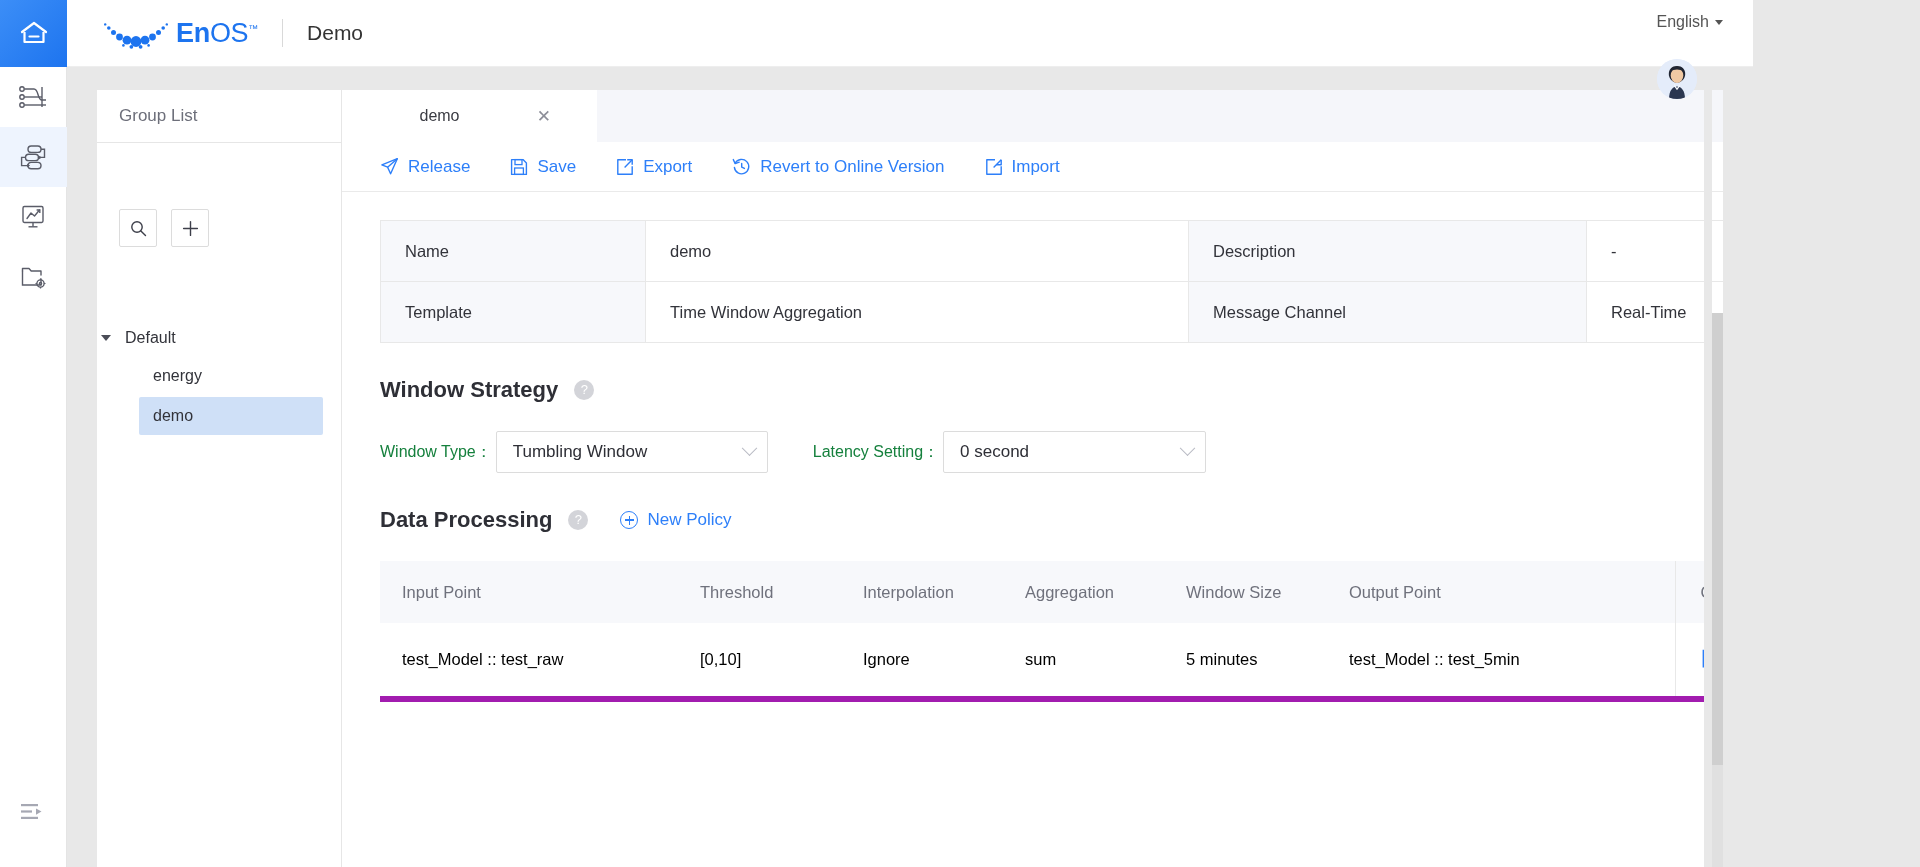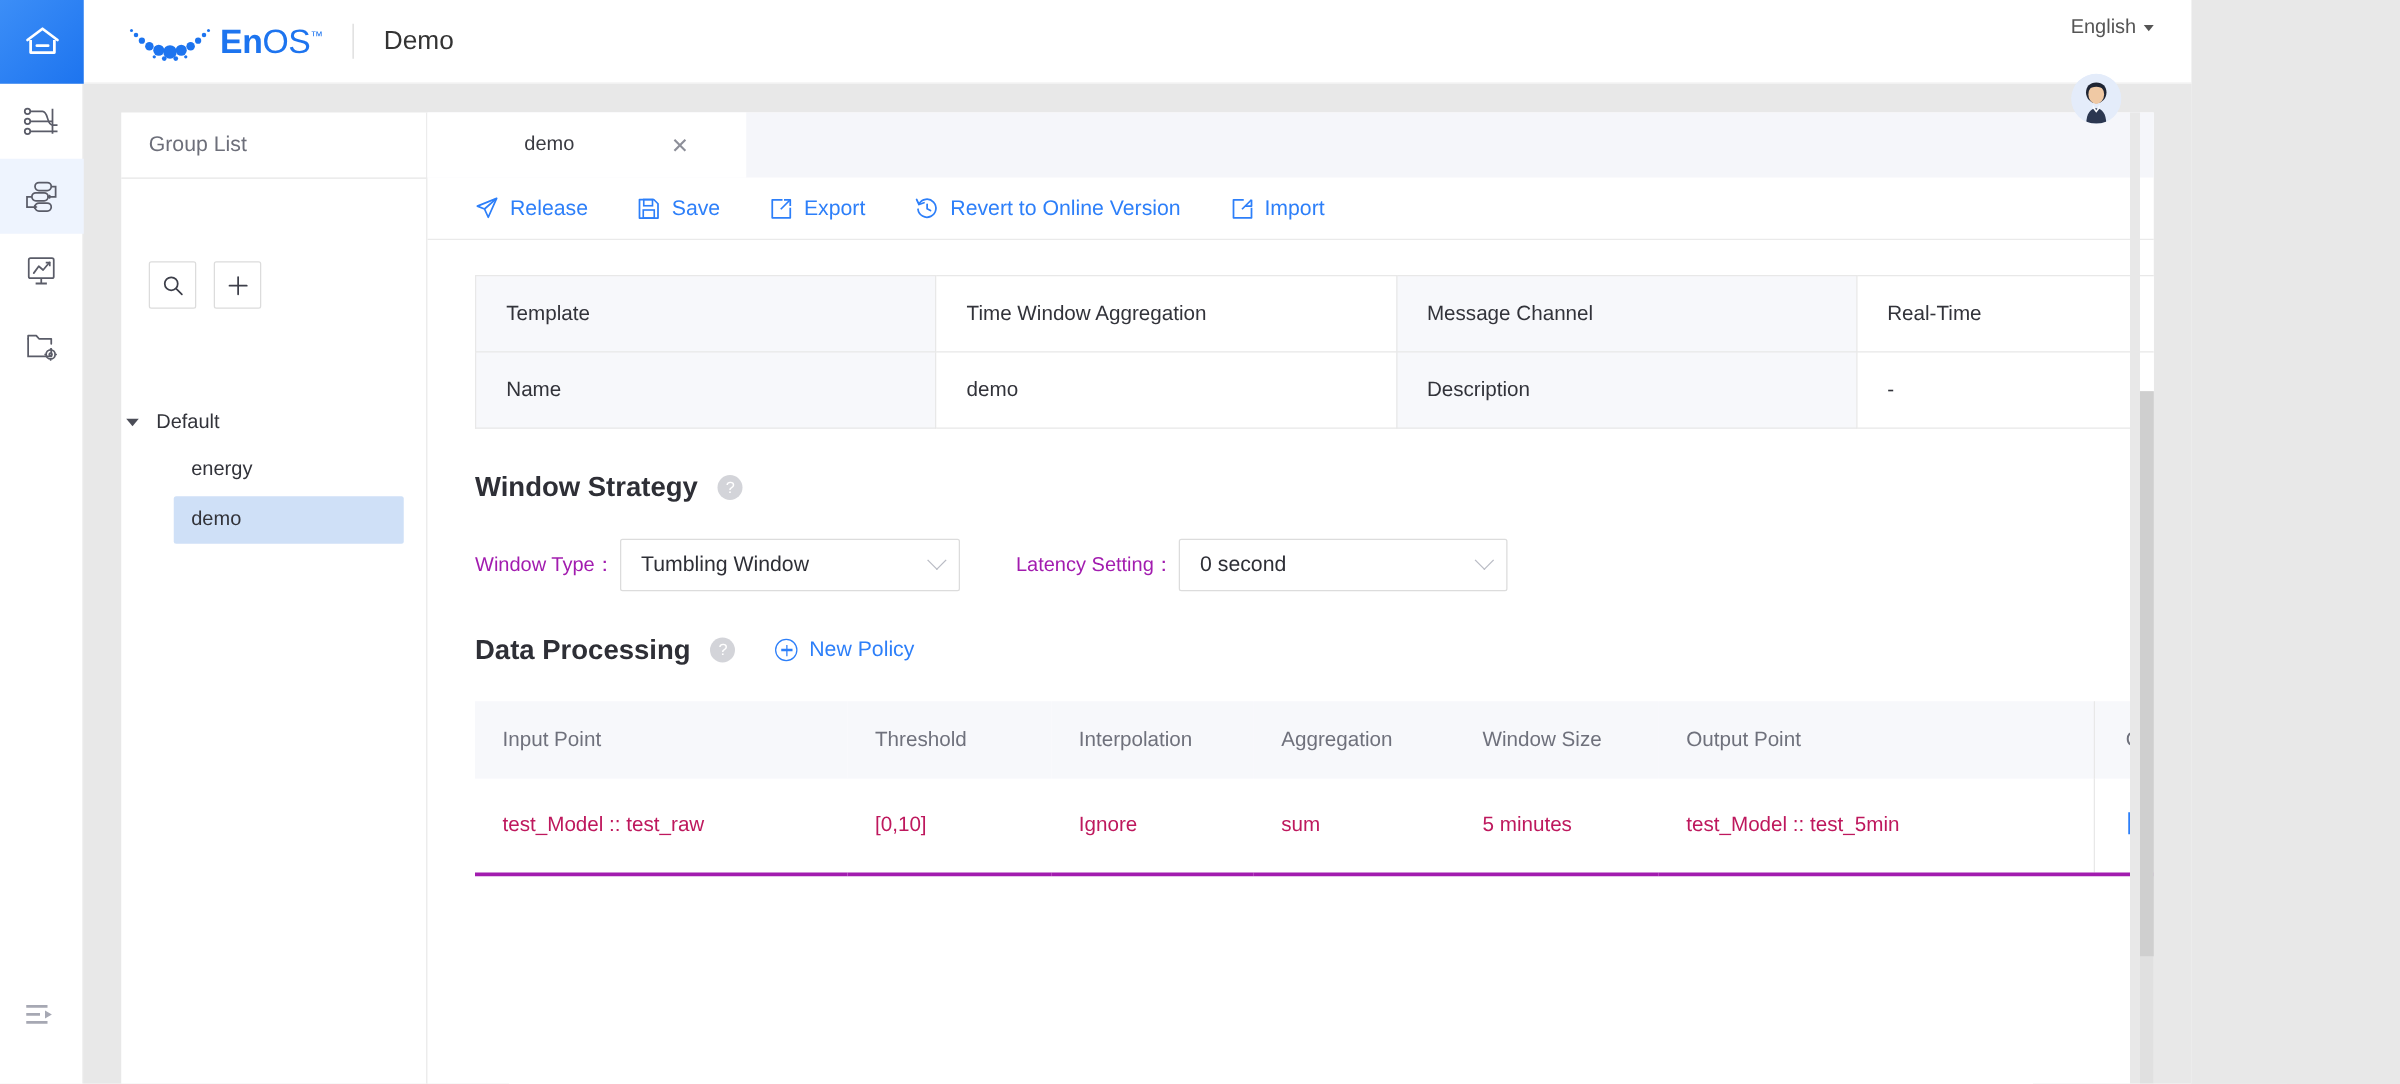--- a/index.html
+++ b/index.html
@@ -246,21 +246,21 @@
   }
   .plus-circ::before { left: 3.5px; right: 3.5px; top: 7.3px; height: 1.4px; }
   .plus-circ::after { top: 3.5px; bottom: 3.5px; left: 7.3px; width: 1.4px; }
 
   
   .form-row {
     display: flex; align-items: center;
     margin-top: 28px;
   }
   .fl {
-    font-size: 16px; color: #a21caf;
+    font-size: 16px; color: #15803d;
     margin-right: 4px;
   }
   .selectbox {
     height: 42px;
     border: 1px solid #dcdcdc;
     background: #ffffff;
     border-radius: 2px;
     display: flex; align-items: center;
     padding: 0 12px 0 16px;
     font-size: 17px; color: #2e2f36;
@@ -295,23 +295,23 @@
     padding: 0 0 0 22px;
     border: none;
   }
   .dp-table thead th.opcol {
     border-left: 1px solid #e8e8e8;
     padding-left: 25px;
     margin-left: 36px;
   }
   .dp-table tbody td {
     height: 76px;
-    font-size: 16.5px; color: #be185d;
+    font-size: 16.5px; color: #000000;
     padding: 0 0 0 22px;
-    border-bottom: 3px solid #a21caf;
+    border-bottom: 6px solid #a21caf;
     background: #ffffff;
   }
   .dp-table tbody td.opcol {
     border-left: 1px solid #e8e8e8;
     padding-left: 25px;
   }
   .w-input { width: 298px; }
   .w-thresh { width: 163px; }
   .w-interp { width: 162px; }
   .w-agg { width: 161px; }
@@ -567,30 +567,30 @@
             </span>
             <span>Import</span>
           </div>
         </div>
 
         <div class="content">
 
           <table class="info-table">
             <tbody>
               <tr>
+                <td class="lbl col-l1">Name</td>
+                <td class="val col-v1">demo</td>
+                <td class="lbl col-l2">Description</td>
+                <td class="val col-v2">-</td>
+              </tr>
+              <tr>
                 <td class="lbl">Template</td>
                 <td class="val">Time Window Aggregation</td>
                 <td class="lbl">Message Channel</td>
                 <td class="val">Real-Time</td>
-              </tr>
-              <tr>
-                <td class="lbl col-l1">Name</td>
-                <td class="val col-v1">demo</td>
-                <td class="lbl col-l2">Description</td>
-                <td class="val col-v2">-</td>
               </tr>
             </tbody>
           </table>
 
           <div class="sect-head">
             <span class="sect-title">Window Strategy</span>
             <span class="qmark">?</span>
           </div>
 
           <div class="form-row">

